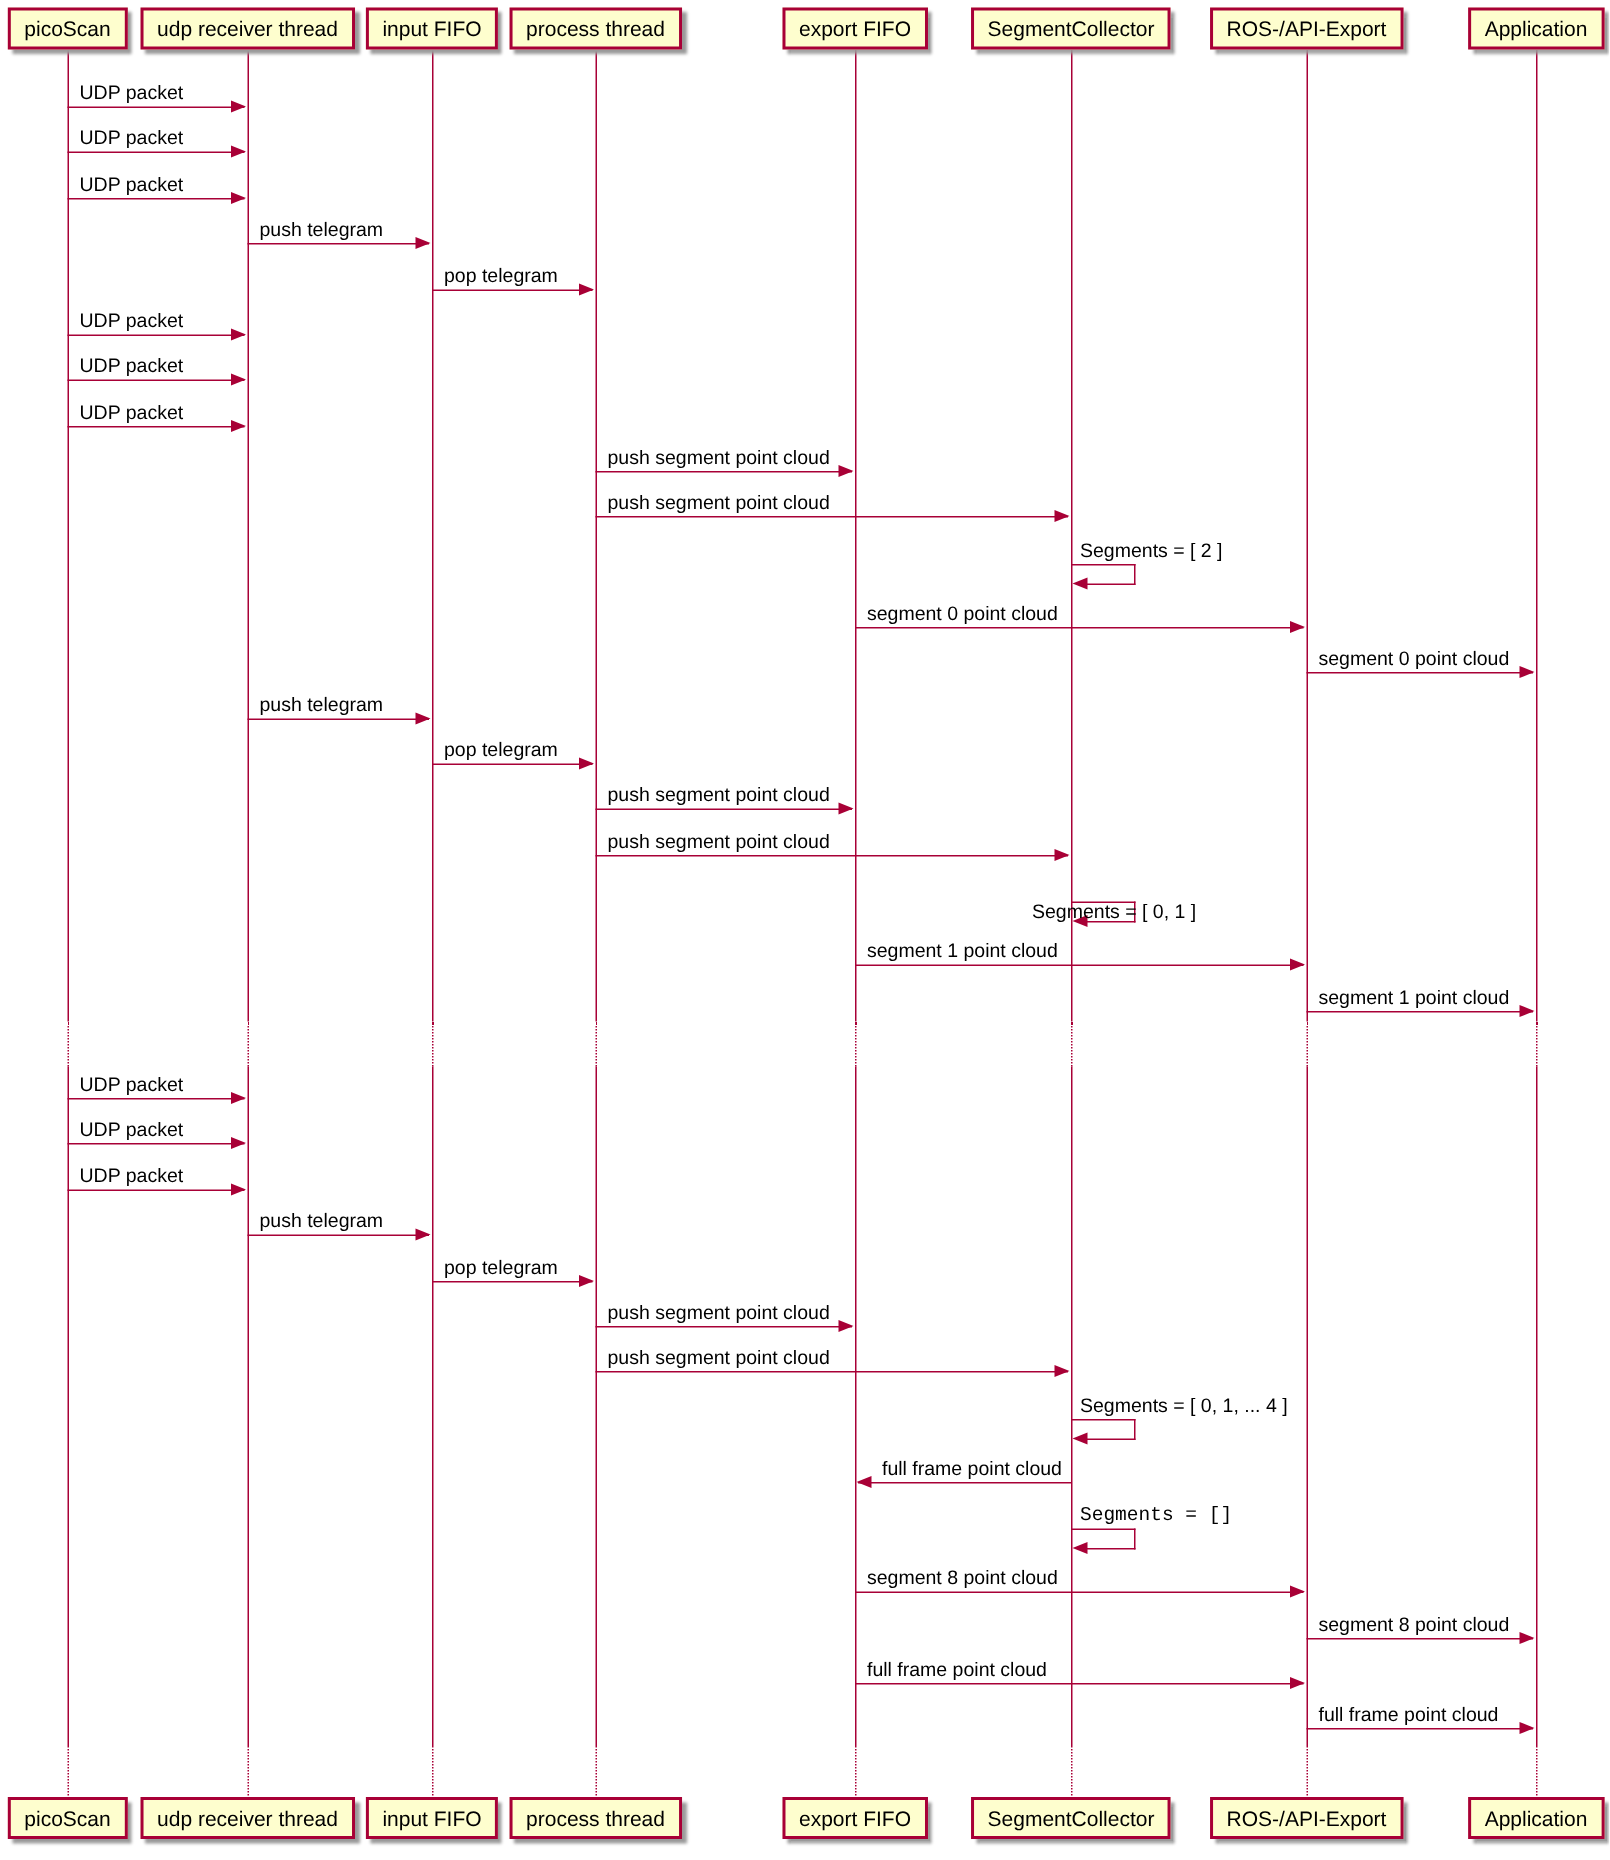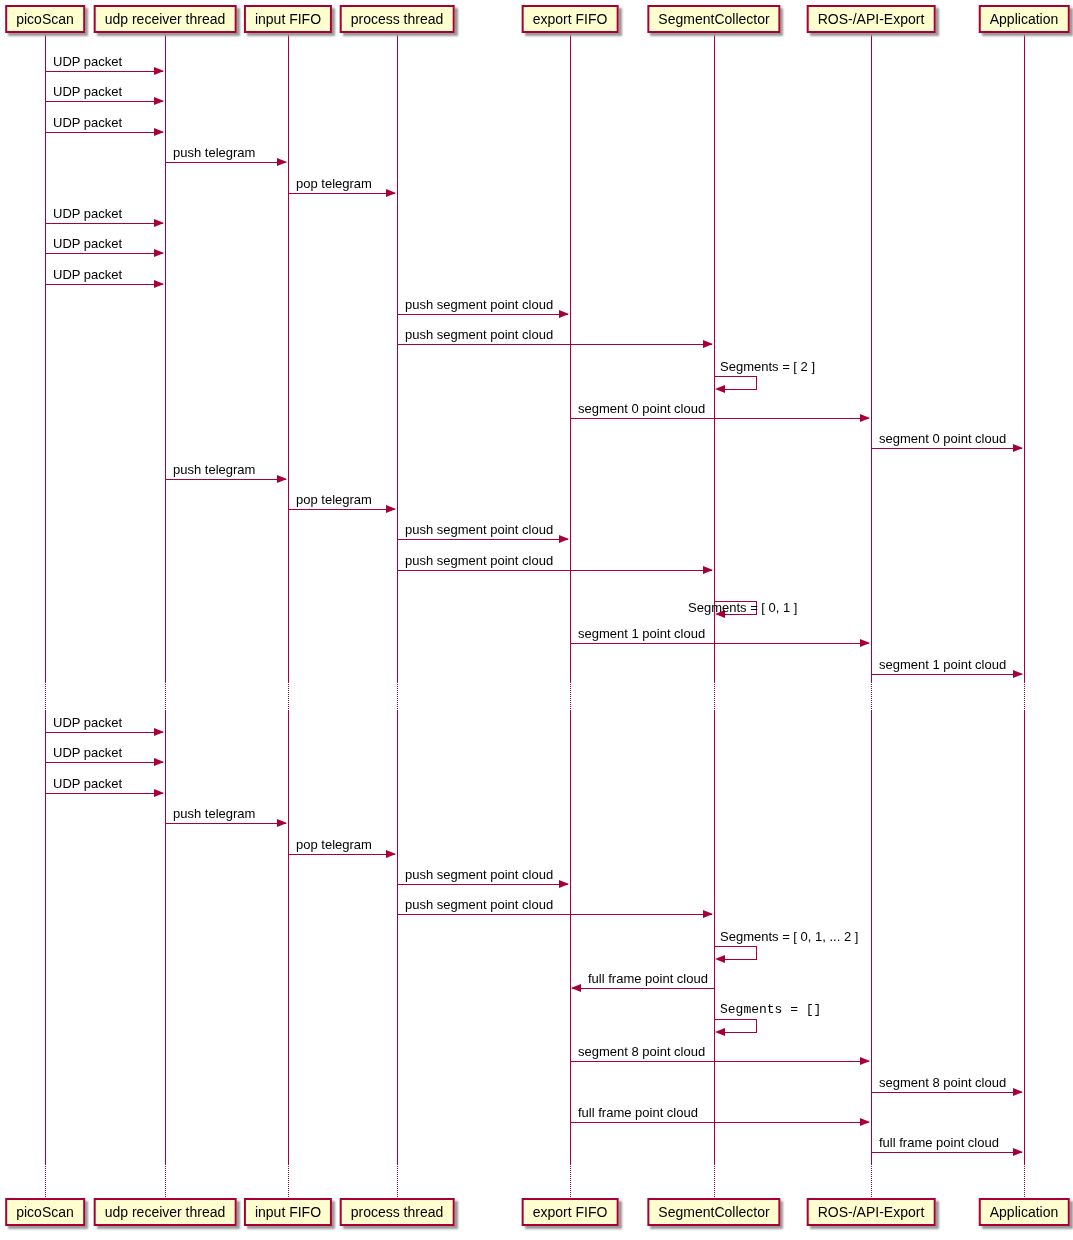--- a/index.html
+++ b/index.html
@@ -180,21 +180,21 @@
     <div class="hline" style="left: 397px; top: 884px; width: 171px;"></div>
     <div class="head right" style="left: 559px; top: 880px;"></div>
     <div class="mlabel" style="left: 405px; top: 867px;">push segment point cloud</div>
     <div class="hline" style="left: 397px; top: 914px; width: 315px;"></div>
     <div class="head right" style="left: 703px; top: 910px;"></div>
     <div class="mlabel" style="left: 405px; top: 897px;">push segment point cloud</div>
     <div class="hline" style="left: 714px; top: 946px; width: 43px;"></div>
     <div class="vline" style="left: 756px; top: 946px; height: 14px;"></div>
     <div class="hline" style="left: 723px; top: 959px; width: 34px;"></div>
     <div class="head left" style="left: 715px; top: 955px;"></div>
-    <div class="mlabel" style="left: 720px; top: 929px;">Segments = [ 0, 1, ... 2 ]</div>
+    <div class="mlabel" style="left: 720px; top: 929px;">Segments = [ 0, 1, ... 4 ]</div>
     <div class="hline" style="left: 572px; top: 988px; width: 142px;"></div>
     <div class="head left" style="left: 571px; top: 984px;"></div>
     <div class="mlabel" style="left: 588px; top: 971px;">full frame point cloud</div>
     <div class="hline" style="left: 714px; top: 1019px; width: 43px;"></div>
     <div class="vline" style="left: 756px; top: 1019px; height: 14px;"></div>
     <div class="hline" style="left: 723px; top: 1032px; width: 34px;"></div>
     <div class="head left" style="left: 715px; top: 1028px;"></div>
     <div class="mlabel" style="left: 720px; top: 1002px; font-family: Liberation Mono, monospace;">Segments = []</div>
     <div class="hline" style="left: 570px; top: 1061px; width: 299px;"></div>
     <div class="head right" style="left: 860px; top: 1057px;"></div>

